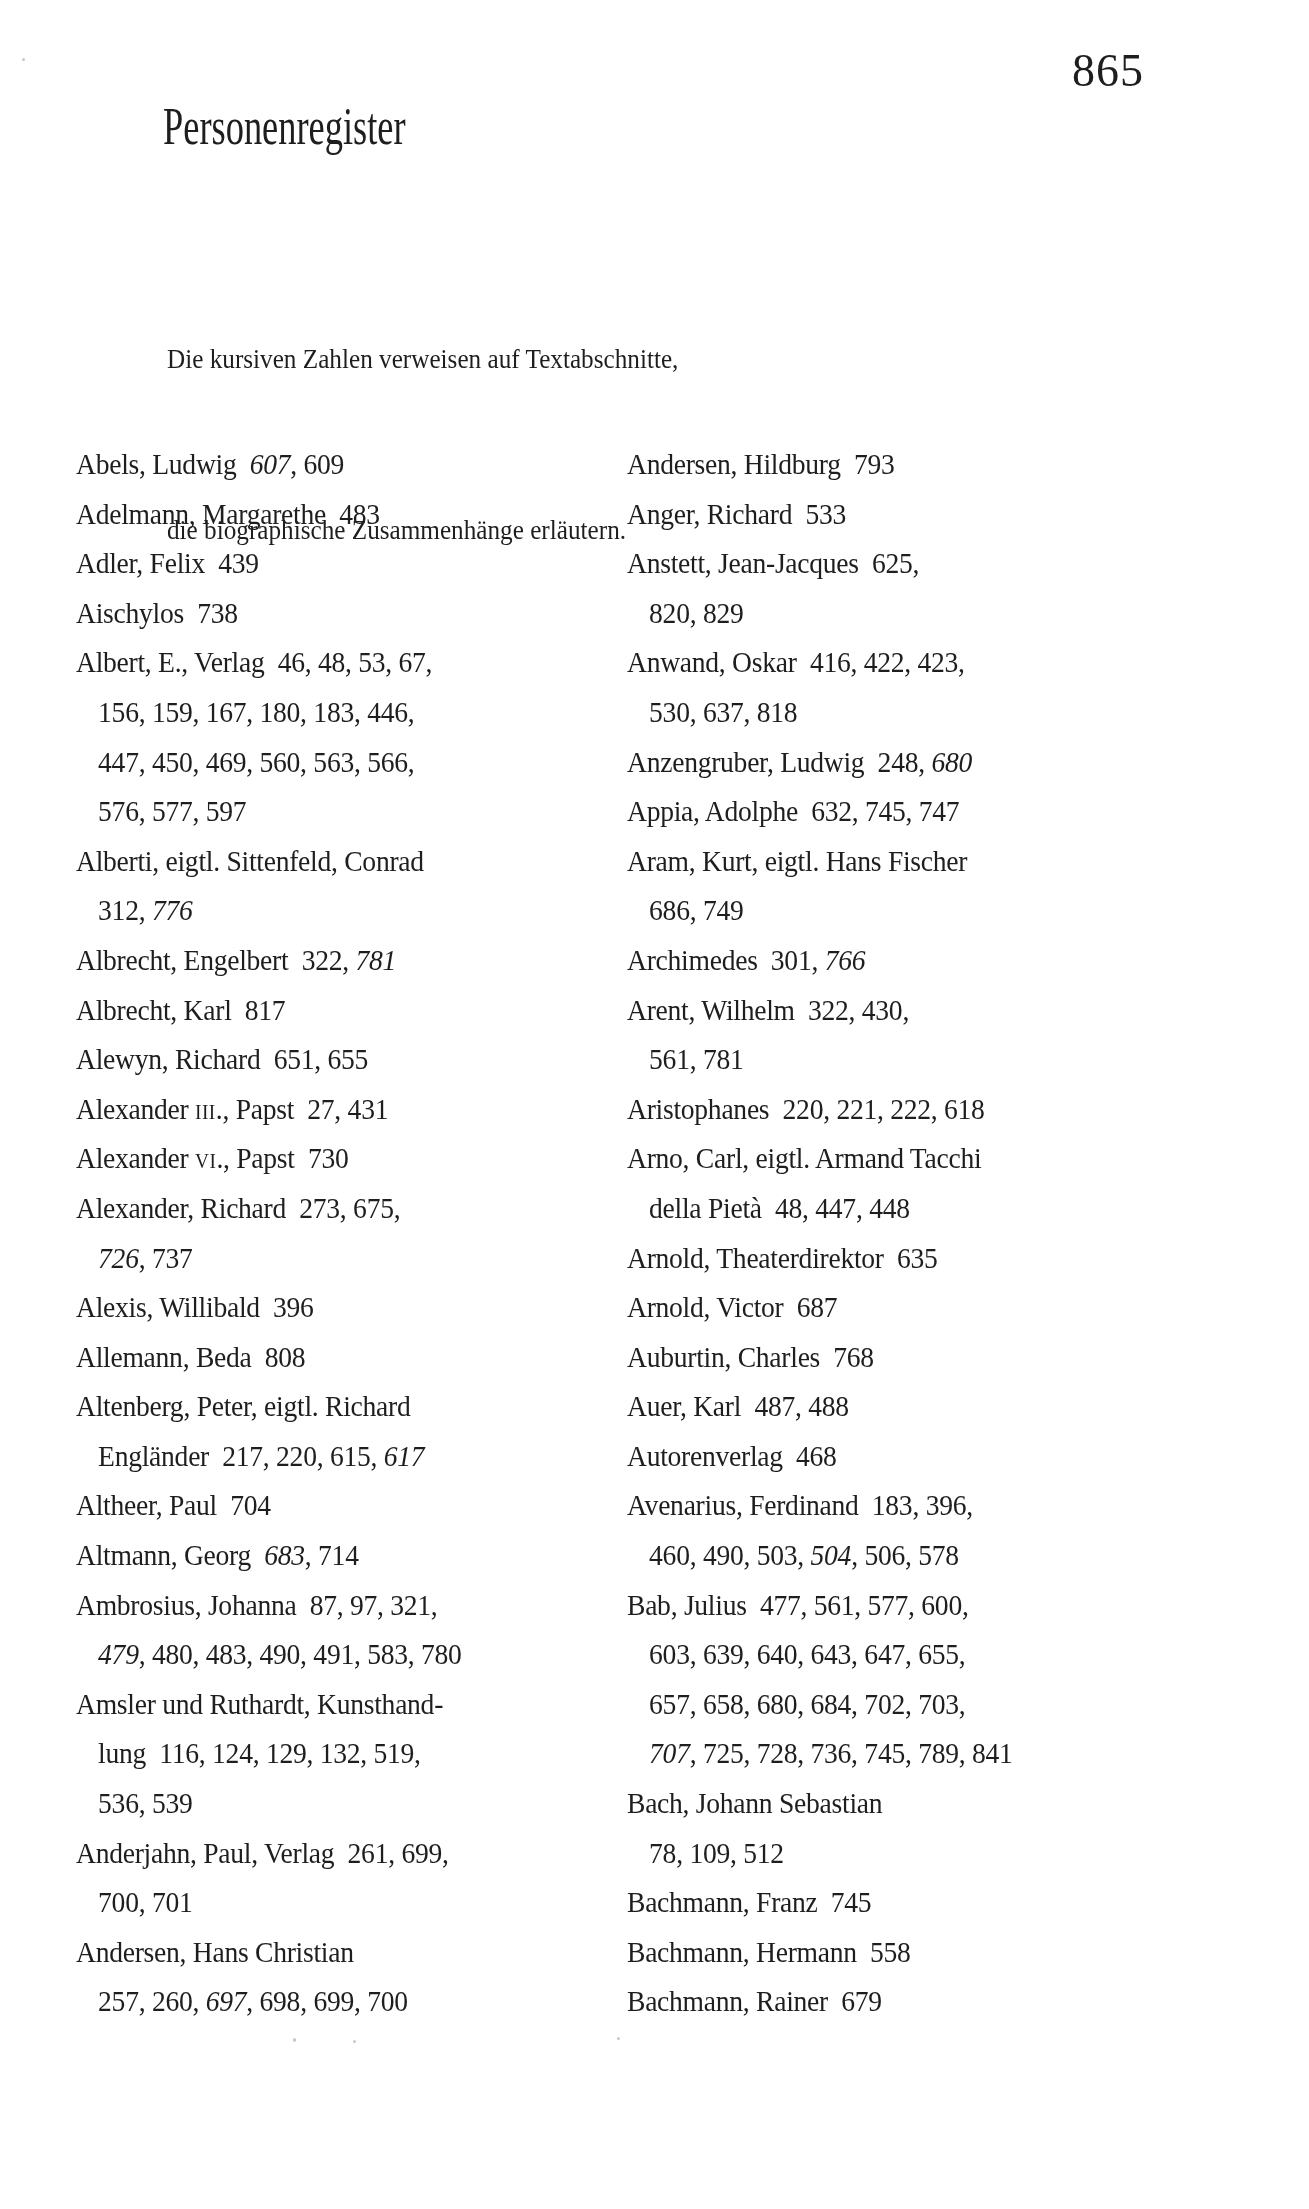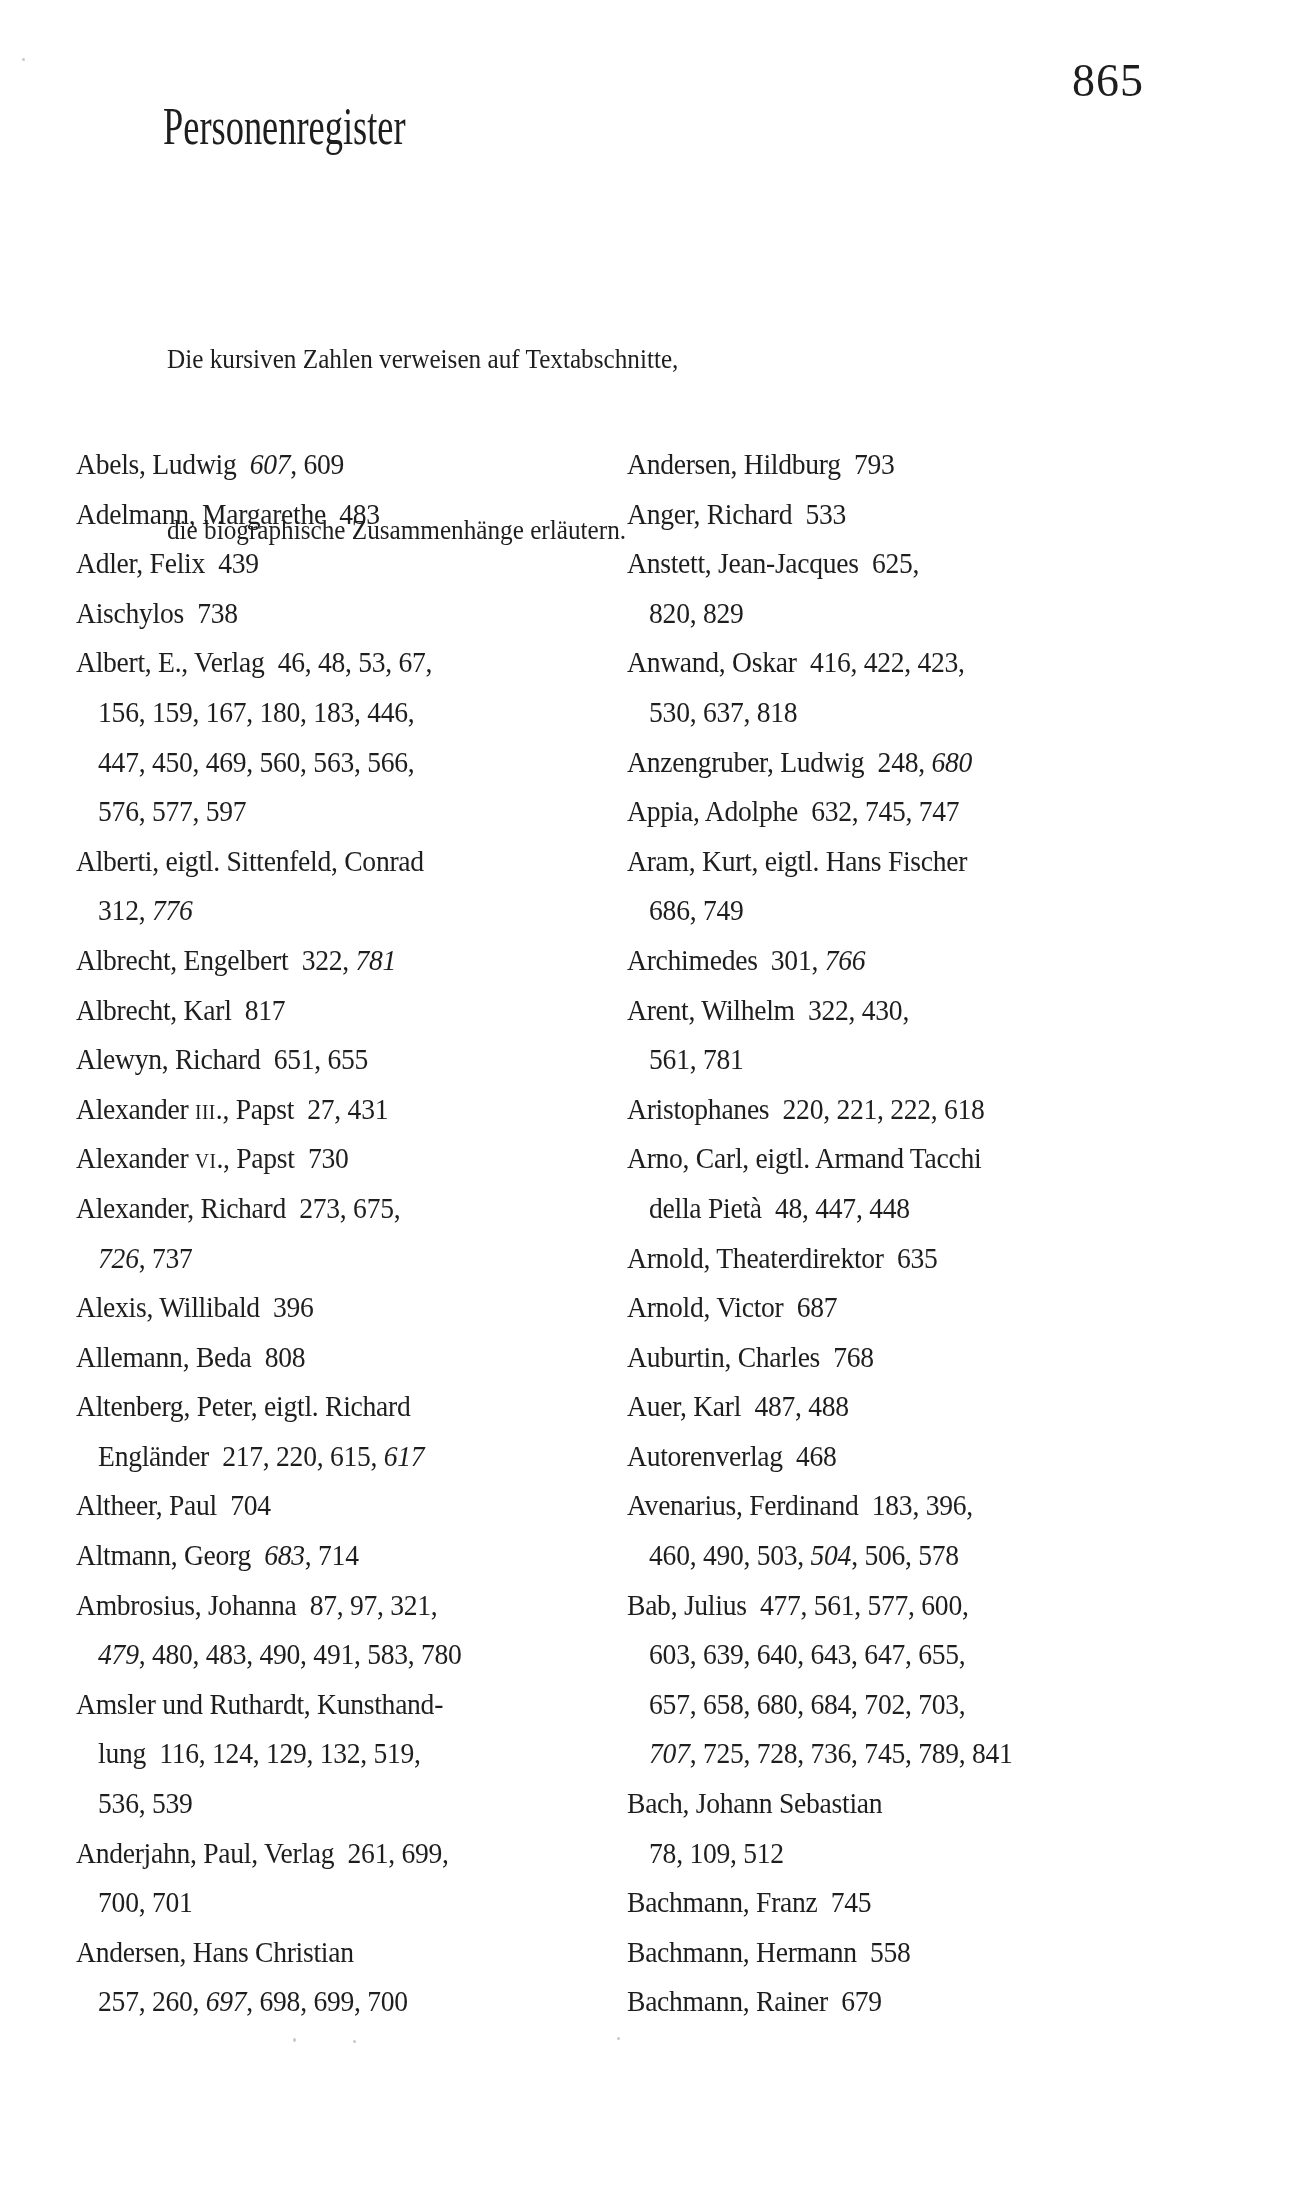--- a/index.html
+++ b/index.html
@@ -11,21 +11,21 @@
     position: relative;
     width: 1309px;
     height: 2209px;
     overflow: hidden;
     font-family: "Liberation Serif", "DejaVu Serif", serif;
     color: #1e1e1e;
   }
   .page-number {
     position: absolute;
     left: 1072px;
-    top: 58px;
+    top: 48px;
     font-size: 46px;
     line-height: 1;
     letter-spacing: 1px;
   }
   .title {
     position: absolute;
     left: 163px;
     top: 98px;
     font-size: 52px;
     line-height: 1.1;

